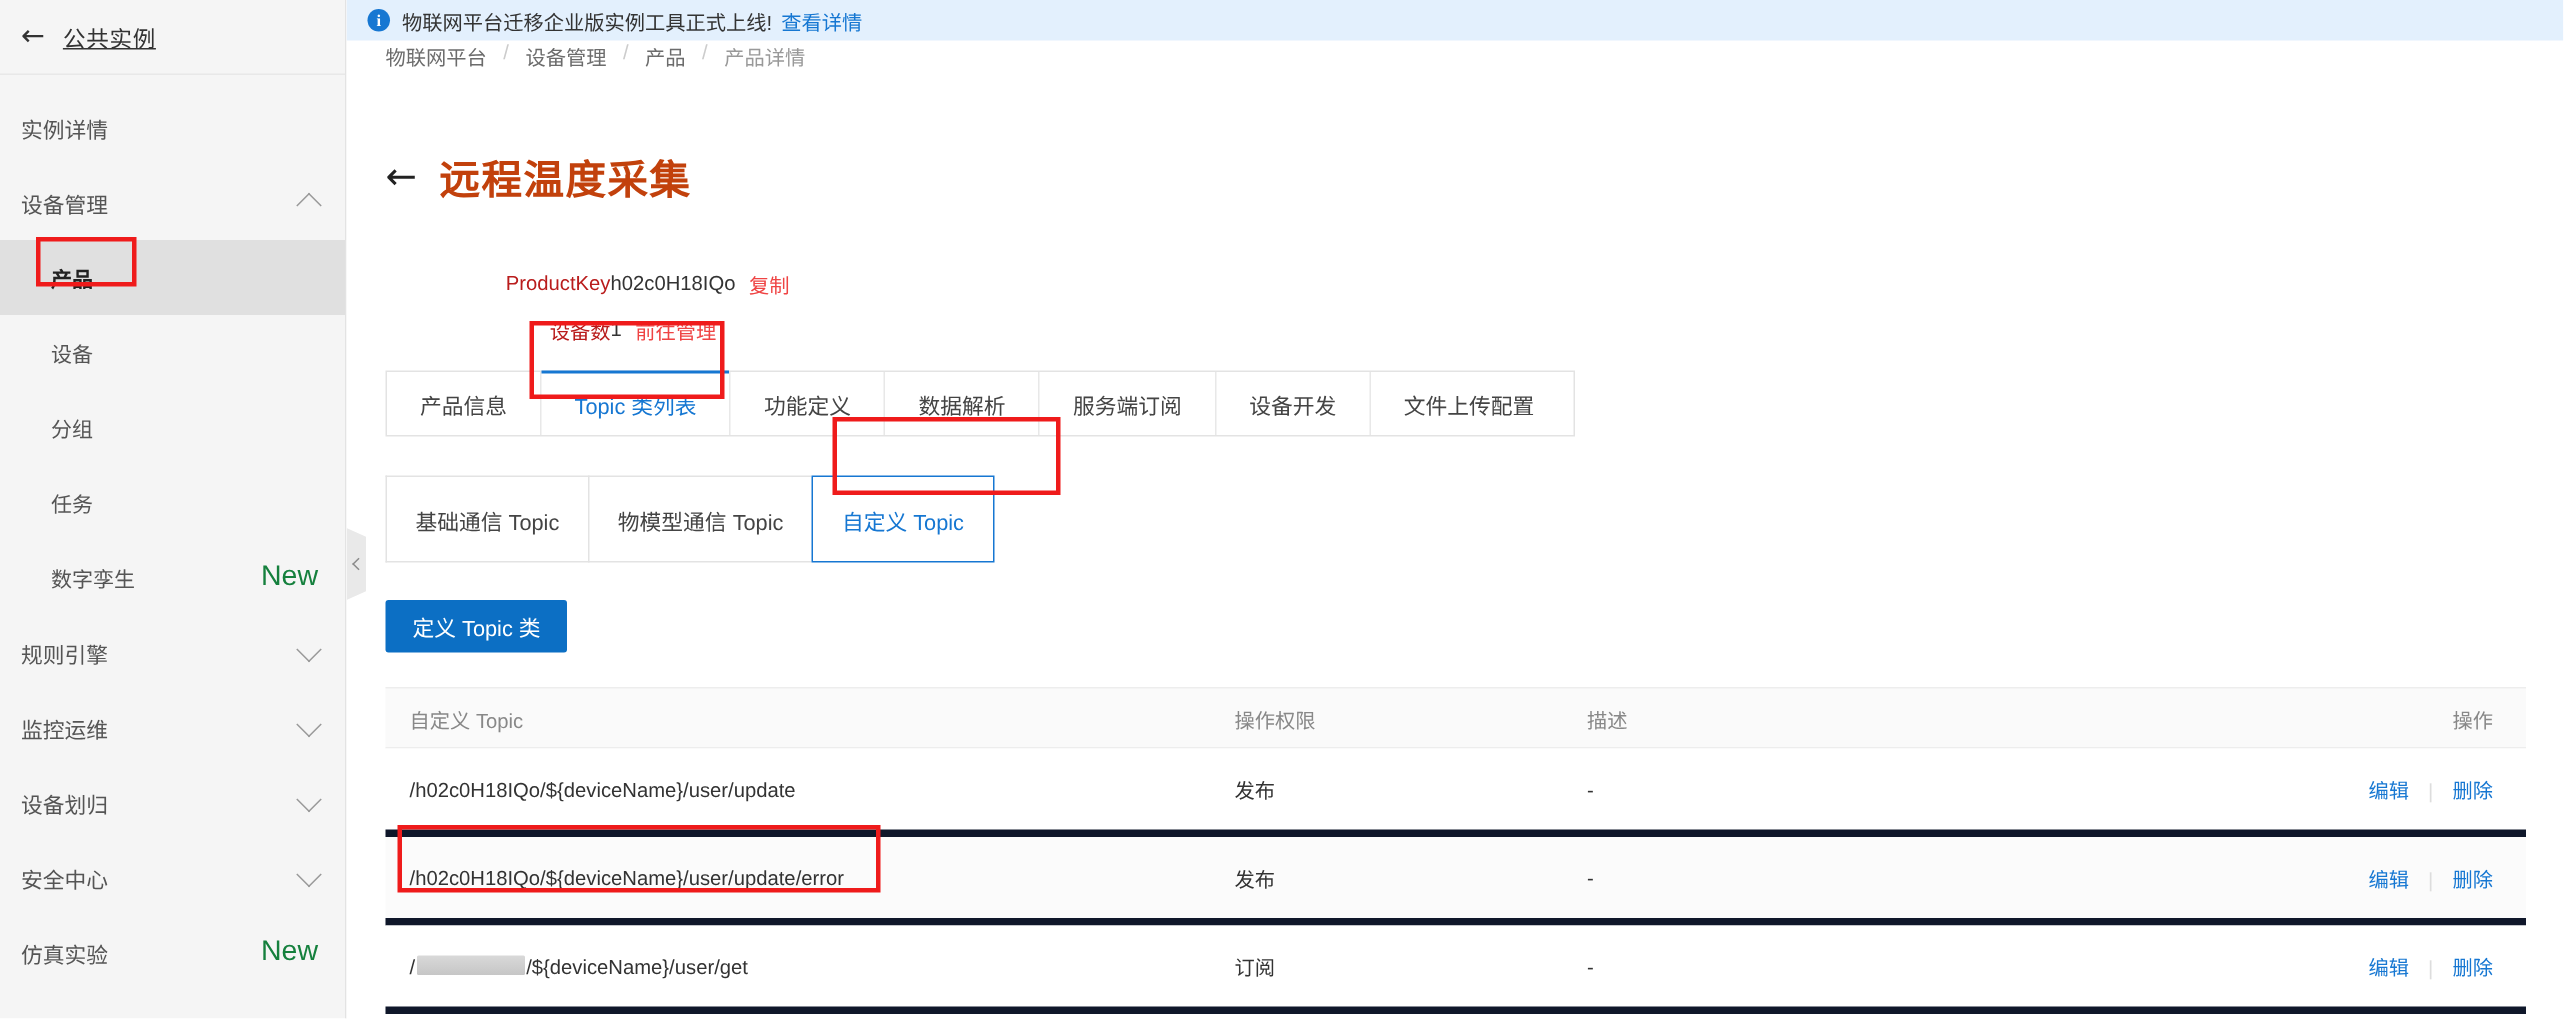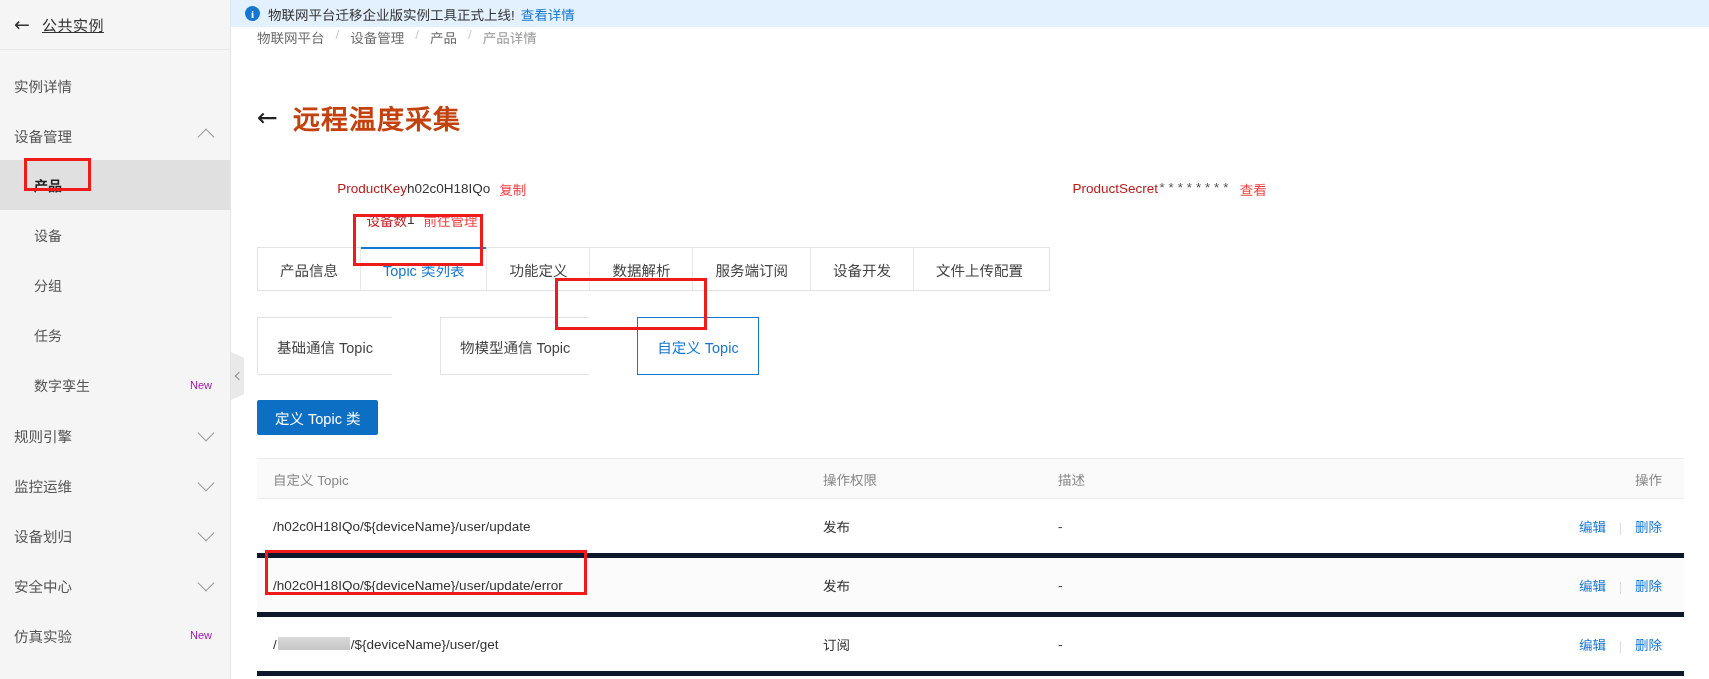--- a/index.html
+++ b/index.html
@@ -52,22 +52,22 @@
     font-size: 14.5px;
     color: #555;
     cursor: pointer;
     position: relative;
   }
   .sb-item.sub { padding-left: 34px; font-size: 14px; }
   .sb-item.active-bg { background: #e0e0e0; }
   .sb-item .label { flex: 1; white-space: nowrap; }
   .sb-item .label.strong { font-weight: bold; color: #222; }
   .badge-new {
-    color: #a21caf;
-    font-size: 11px;
+    color: #15803d;
+    font-size: 19px;
     margin-left: 6px;
     font-weight: normal;
     font-family: "Liberation Sans", sans-serif;
   }
   .chev {
     width: 12px; height: 12px;
     border-right: 1.6px solid #999;
     border-bottom: 1.6px solid #999;
     transform: rotate(45deg);
     margin-top: -5px;
@@ -166,21 +166,20 @@
     content: ""; position: absolute; left: 0; right: 0; top: -1px;
     height: 2px; background: #1677d2;
   }
 
   
   .subtabs {
     display: flex;
     margin-top: 26px;
     height: 58px;
     width: 451px;
-    gap: 48px;
   }
   .subtab {
     display: flex; align-items: center; justify-content: center;
     padding: 0 19px;
     font-size: 14.5px;
     color: #444;
     border: 1px solid #e3e3e3;
     border-right: none;
     background: #fff;
     cursor: pointer;
@@ -366,25 +365,20 @@
         <div class="meta-row">
           <span class="meta-label">ProductKey</span>
           <span class="meta-value">h02c0H18IQo</span>
           <span class="meta-link">复制</span>
         </div>
         <div class="meta-row">
           <span class="meta-label">设备数</span>
           <span class="meta-value">1</span>
           <span class="meta-link">前往管理</span>
         </div>
-        <div class="meta-right">
-          <span class="meta-label">ProductSecret</span>
-          <span class="secret-dots">********</span>
-          <span class="meta-link">查看</span>
-        </div>
       </div>
 
       
       <div class="tabs">
         <div class="tab">
           <span>产品信息</span>
         </div>
         <div class="tab active">
           <span>Topic 类列表</span>
         </div>

